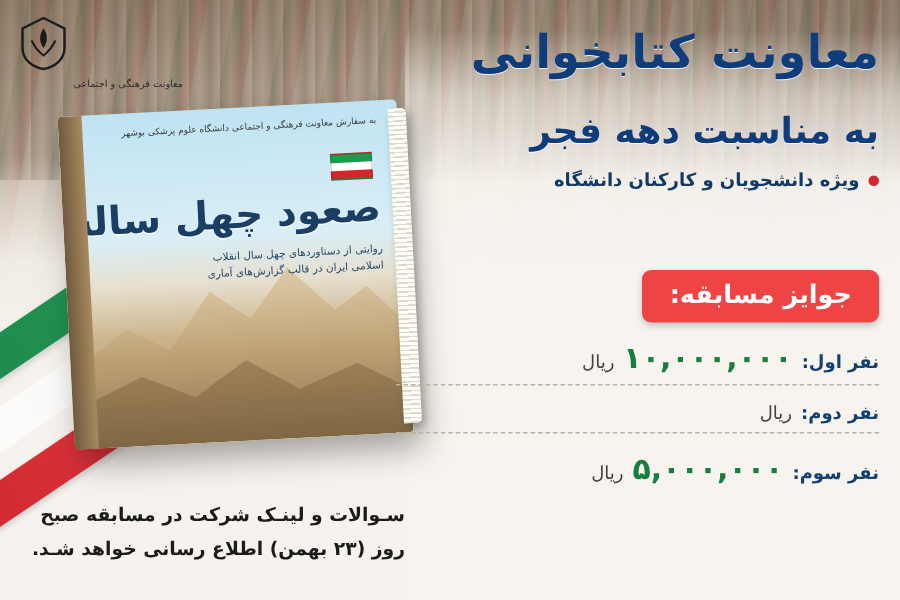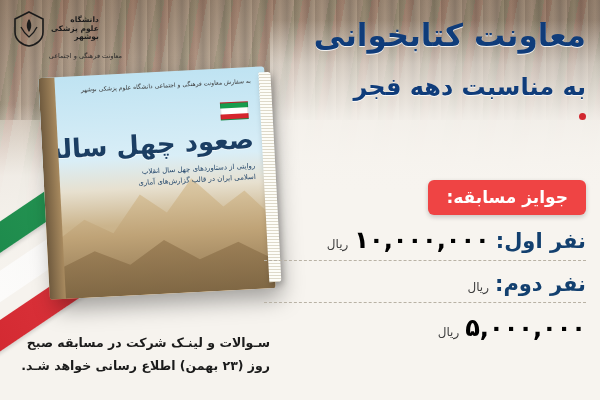--- a/index.html
+++ b/index.html
@@ -287,27 +287,27 @@
     margin-top: 11px;
     display: flex;
     align-items: baseline;
     justify-content: flex-start;
     gap: 6px;
     border-bottom: 1px dashed #b9b2a5;
     padding-bottom: 6px;
   }
   .prize-rank {
     color: #13406f;
-    font-size: 21px;
+    font-size: 12px;
     font-weight: bold;
     white-space: nowrap;
   }
   .prize-amount {
-    color: #000000;
-    font-size: 24px;
+    color: #15803d;
+    font-size: 20px;
     font-weight: bold;
     letter-spacing: 0px;
     white-space: nowrap;
   }
   .prize-unit {
     color: #404040;
     font-size: 12px;
     font-weight: normal;
   }
 
@@ -344,25 +344,20 @@
 
   <div class="logo-block">
     <div class="logo-row">
       <span class="logo-mark">
         <svg width="34" height="38" viewBox="0 0 34 38">
           <path d="M17 2 L31 9 V22 C31 30 24 35 17 36 C10 35 3 30 3 22 V9 Z" fill="none" stroke="#1b1b1b" stroke-width="1.6"></path>
           <path d="M17 9 C14 13 14 18 17 22 C20 18 20 13 17 9 Z" fill="#1b1b1b"></path>
           <path d="M9 17 C11 21 13 24 17 27 C21 24 23 21 25 17" fill="none" stroke="#1b1b1b" stroke-width="1.3"></path>
         </svg>
       </span>
-      <span class="logo-words">
-        <span>دانشگاه</span><br>
-        <span>علوم پزشکی</span><br>
-        <span>بوشهر</span>
-      </span>
     </div>
     <div class="logo-sub">معاونت فرهنگی و اجتماعی</div>
   </div>
 
   <div class="book-wrap">
     <div class="book-cover">
       <div class="mountain"></div>
       <div class="mountain-2"></div>
       <div class="book-top-fa">به سفارش معاونت فرهنگی و اجتماعی دانشگاه علوم پزشکی بوشهر</div>
       <div class="book-flaglet"></div>
@@ -371,38 +366,40 @@
       <div class="book-spine"></div>
     </div>
     <div class="book-pages"></div>
   </div>
 
   <div class="content">
     <div class="headline-1">معاونت کتابخوانی</div>
     <div class="headline-2">به مناسبت دهه فجر</div>
     <div class="sub-line">
       <span class="bullet-dot"></span>
+      <span>ویژه دانشجویان و کارکنان دانشگاه</span>
     </div>
   </div>
 
   <div class="prizes">
     <div class="prizes-header">جوایز مسابقه:</div>
 
     <div class="prize-row">
       <span class="prize-rank">نفر اول:</span>
       <span class="prize-amount">۱۰,۰۰۰,۰۰۰</span>
       <span class="prize-unit">ریال</span>
     </div>
 
     <div class="prize-row">
       <span class="prize-rank">نفر دوم:</span>
       <span class="prize-unit">ریال</span>
     </div>
 
     <div class="prize-row" style="border-bottom:none;">
+      <span class="prize-rank">نفر سوم:</span>
       <span class="prize-amount">۵,۰۰۰,۰۰۰</span>
       <span class="prize-unit">ریال</span>
     </div>
   </div>
 
   <div class="note">
     <span class="ln">سـوالات و لینـک شرکت در مسابقه صبح</span>
     <span class="ln">روز (۲۳ بهمن) اطلاع رسانی خواهد شـد.</span>
   </div>
 

